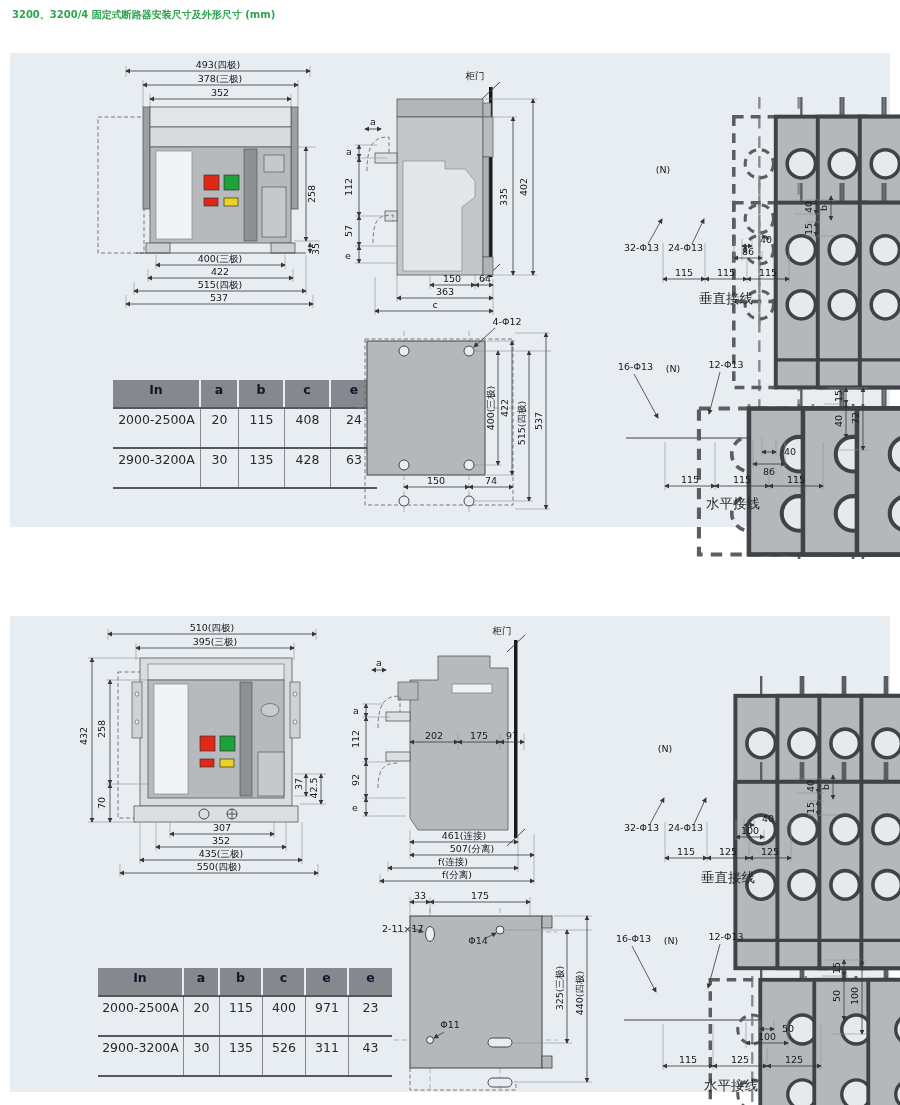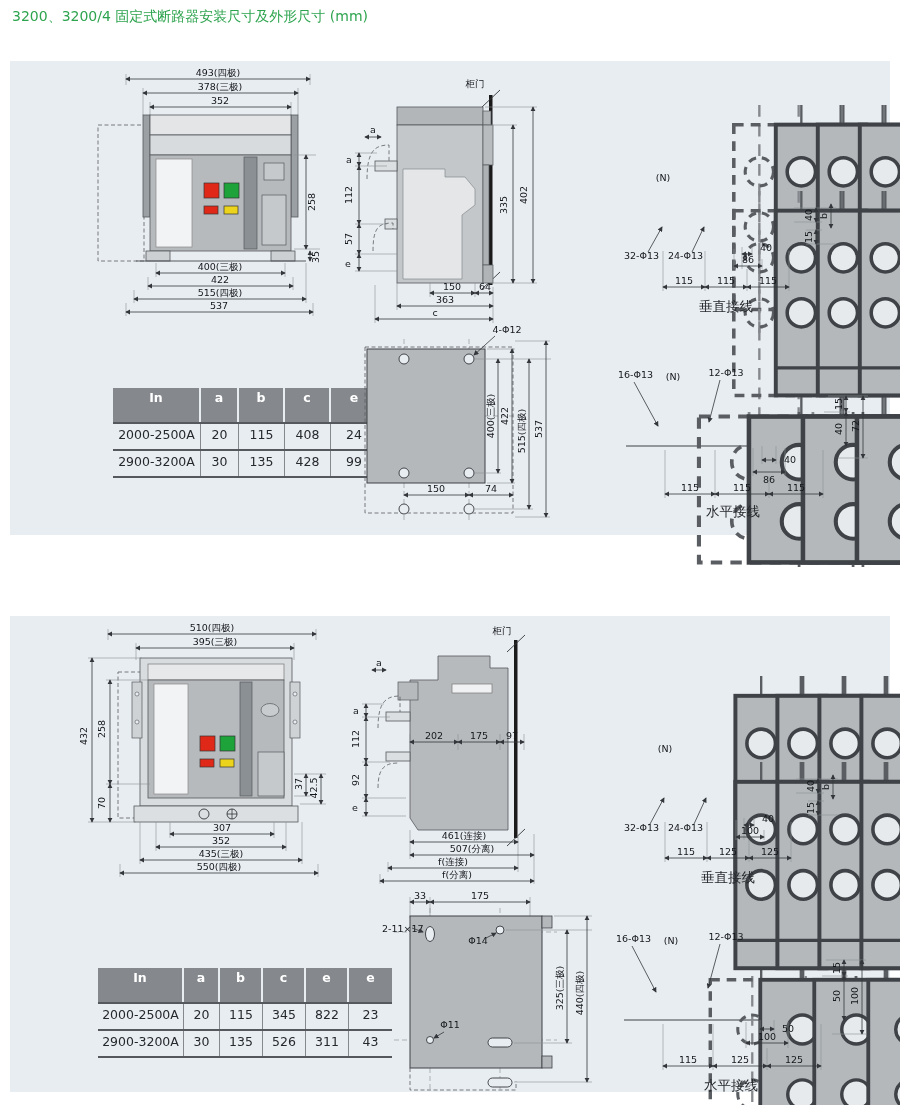--- a/index.html
+++ b/index.html
@@ -1,40 +1,40 @@
 <!DOCTYPE html>
 <html><head>
 <meta charset="utf-8">
 <style>
   html,body{margin:0;padding:0;}
   body{width:900px;height:1105px;position:relative;background:#ffffff;
        font-family:"DejaVu Sans","Liberation Sans",sans-serif;}
-  .sec-title{position:absolute;left:12px;font-size:14px;font-weight:normal;color:#2ea44f;}
+  .sec-title{position:absolute;left:12px;font-size:10px;font-weight:bold;color:#2ea44f;}
   .panel{position:absolute;left:10px;width:880px;background:#e8edf2;}
-  .p1{top:61px;height:474px;}
+  .p1{top:53px;height:474px;}
   .p2{top:616px;height:476px;}
   .drw{position:absolute;overflow:visible;}
   svg text{font-family:"DejaVu Sans","Liberation Sans",sans-serif;font-size:9.5px;fill:#15181b;}
   text.tc{text-anchor:middle;}
   text.cap{font-size:13.5px;fill:#26292c;}
   line.dim{stroke:#33373b;stroke-width:0.8;marker-start:url(#ar);marker-end:url(#ar);}
   line.ldr{stroke:#33373b;stroke-width:0.8;marker-end:url(#ar);}
   line.ext{stroke:#8b9094;stroke-width:0.6;}
   .dash{stroke:#5a5e62;stroke-width:0.8;stroke-dasharray:4 2.5;fill:none;}
   .dashl{stroke:#85898d;stroke-width:0.6;stroke-dasharray:5 3;fill:none;}
   .tbl{position:absolute;font-size:12.5px;color:#26292c;}
   .tbl .row{display:grid;}
   .tblA .row{grid-template-columns:88px 38px 46px 46px 46px;}
   .tblB .row{grid-template-columns:86px 36px 43px 43px 43px 43px;}
   .tbl .cell{text-align:center;}
   .tbl .head{border-bottom:2px solid #55595d;}
-  .tbl .head .cell{background:#85898d;color:#ffffff;font-weight:bold;padding:2px 0 17px;border-right:2px solid #e8edf2;}
+  .tbl .head .cell{background:#85898d;color:#0f172a;font-weight:bold;padding:2px 0 10px;border-right:2px solid #e8edf2;}
   .tbl .head .cell:last-child{border-right:none;}
   .tbl .bodyr{border-bottom:2px solid #55595d;}
-  .tbl .bodyr .cell{padding:3px 0 7px;border-right:1px solid #85898d;}
+  .tbl .bodyr .cell{padding:3px 0 20px;border-right:1px solid #85898d;}
   .tbl .bodyr .cell:last-child{border-right:none;}
 </style>
 </head>
 <body>
 
 <svg width="0" height="0" style="position:absolute">
   <defs>
     <marker id="ar" viewBox="0 0 10 10" refX="8.5" refY="5" markerWidth="6.5" markerHeight="6.5" orient="auto-start-reverse">
       <path d="M0,0 L10,5 L0,10 z" fill="#33373b"></path>
     </marker>
@@ -297,21 +297,21 @@
         <div class="cell">20</div>
         <div class="cell">115</div>
         <div class="cell">408</div>
         <div class="cell">24</div>
       </div>
       <div class="row bodyr">
         <div class="cell">2900-3200A</div>
         <div class="cell">30</div>
         <div class="cell">135</div>
         <div class="cell">428</div>
-        <div class="cell">99</div>
+        <div class="cell">63</div>
       </div>
     </div>
 
     <svg class="drw" style="left:345px;top:260px" width="215" height="210" viewBox="0 0 215 210">
       <g>
         <rect class="dash" x="10" y="26" width="148" height="166"></rect>
         <line class="dashl" x1="2" y1="95" x2="168" y2="95"></line>
         <line class="dashl" x1="49" y1="18" x2="49" y2="200"></line>
         <line class="dashl" x1="114" y1="18" x2="114" y2="200"></line>
         <rect x="12" y="28" width="118" height="134" fill="#b5b8bb" stroke="#3f4347" stroke-width="1"></rect>
@@ -606,22 +606,22 @@
         <div class="cell">a</div>
         <div class="cell">b</div>
         <div class="cell">c</div>
         <div class="cell">e</div>
         <div class="cell">e</div>
       </div>
       <div class="row bodyr">
         <div class="cell">2000-2500A</div>
         <div class="cell">20</div>
         <div class="cell">115</div>
-        <div class="cell">345</div>
-        <div class="cell">822</div>
+        <div class="cell">400</div>
+        <div class="cell">971</div>
         <div class="cell">23</div>
       </div>
       <div class="row bodyr">
         <div class="cell">2900-3200A</div>
         <div class="cell">30</div>
         <div class="cell">135</div>
         <div class="cell">526</div>
         <div class="cell">311</div>
         <div class="cell">43</div>
       </div>

